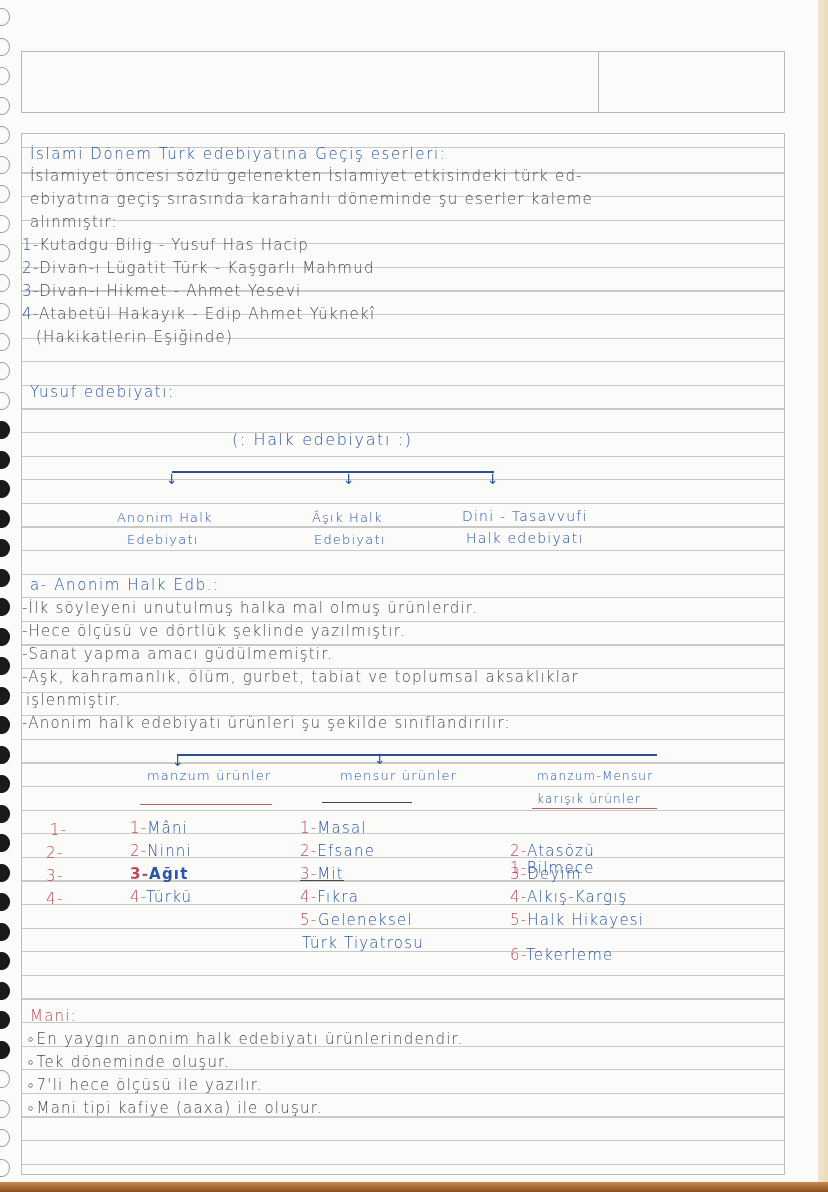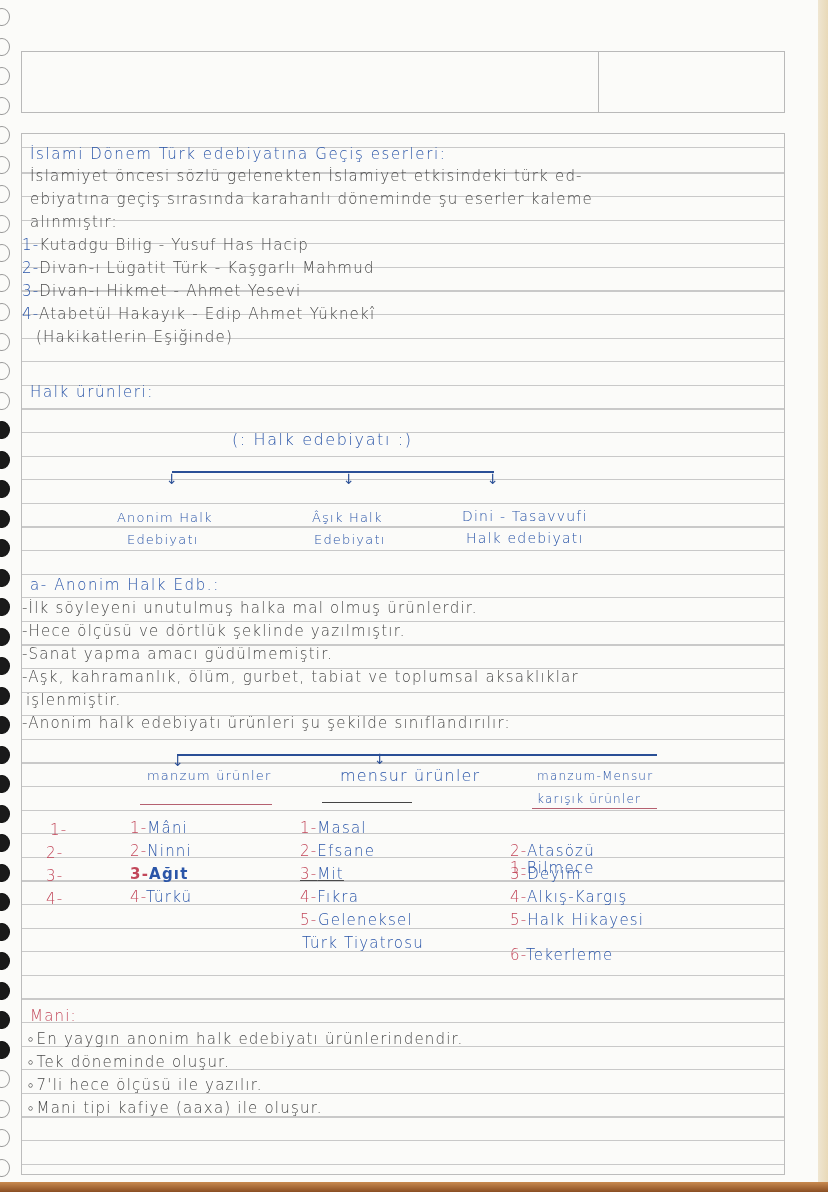--- a/index.html
+++ b/index.html
@@ -105,21 +105,21 @@
   <div class="line title" style="left:8px; top:10px;">İslami Dönem Türk edebiyatına Geçiş eserleri:</div>
   <div class="line" style="left:8px; top:55px;">ebiyatına geçiş sırasında karahanlı döneminde şu eserler kaleme</div>
   <div class="line" style="left:8px; top:78px;">alınmıştır:</div>
 
   <div class="line" style="left:0px; top:101px;"><span class="blue">1-</span><span>Kutadgu Bilig - Yusuf Has Hacip</span></div>
   <div class="line" style="left:0px; top:124px;"><span class="blue">2-</span><span>Divan-ı Lügatit Türk - Kaşgarlı Mahmud</span></div>
   <div class="line" style="left:0px; top:147px;"><span class="blue">3-</span><span>Divan-ı Hikmet - Ahmet Yesevi</span></div>
   <div class="line" style="left:0px; top:170px;"><span class="blue">4-</span><span>Atabetül Hakayık - Edip Ahmet Yüknekî</span></div>
   <div class="line" style="left:14px; top:193px;">(Hakikatlerin Eşiğinde)</div>
 
-  <div class="line title" style="left:8px; top:248px;">Halk ürünleri:</div>
+  <div class="line title" style="left:8px; top:248px;">Yusuf edebiyatı:</div>
   <div class="line title" style="left:210px; top:296px; font-size:16px;">(: Halk edebiyatı :)</div>
   <div class="diagram-line" style="left:150px; top:337px; width:322px;"></div>
   <span class="arrow" style="left:144px; top:338px;">↓</span>
   <span class="arrow" style="left:321px; top:338px;">↓</span>
   <span class="arrow" style="left:465px; top:338px;">↓</span>
 
   <div class="line blue" style="left:95px; top:374px; font-size:13px;">Anonim Halk</div>
   <div class="line blue" style="left:105px; top:396px; font-size:13px;">Edebiyatı</div>
   <div class="line blue" style="left:290px; top:374px; font-size:13px;">Âşık Halk</div>
   <div class="line blue" style="left:292px; top:396px; font-size:13px;">Edebiyatı</div>
@@ -132,21 +132,21 @@
   <div class="line" style="left:0px; top:510px;">-Sanat yapma amacı güdülmemiştir.</div>
   <div class="line" style="left:0px; top:533px;">-Aşk, kahramanlık, ölüm, gurbet, tabiat ve toplumsal aksaklıklar</div>
   <div class="line" style="left:4px; top:556px;">işlenmiştir.</div>
   <div class="line" style="left:0px; top:579px;">-Anonim halk edebiyatı ürünleri şu şekilde sınıflandırılır:</div>
 
   <div class="diagram-line" style="left:155px; top:620px; width:480px;"></div>
   <span class="arrow" style="left:150px; top:620px;">↓</span>
   <span class="arrow" style="left:352px; top:618px;">↓</span>
 
   <div class="line blue" style="left:125px; top:632px; font-size:13px;">manzum ürünler</div>
-  <div class="line blue" style="left:318px; top:632px; font-size:16px;">mensur ürünler</div>
+  <div class="line blue" style="left:318px; top:632px; font-size:13px;">mensur ürünler</div>
   <div class="line blue" style="left:515px; top:632px; font-size:12px;">manzum-Mensur</div>
   <div class="line blue" style="left:515px; top:655px; font-size:12px;">karışık ürünler</div>
   <div class="red-rule" style="left:118px; top:670px; width:132px;"></div>
   <div class="red-rule" style="left:300px; top:668px; width:90px; background:#444;"></div>
   <div class="red-rule" style="left:510px; top:674px; width:125px;"></div>
 
   <div class="line red" style="left:28px; top:686px;">1-</div>
   <div class="line red" style="left:24px; top:709px;">2-</div>
   <div class="line red" style="left:24px; top:732px;">3-</div>
   <div class="line red" style="left:24px; top:755px;">4-</div>

